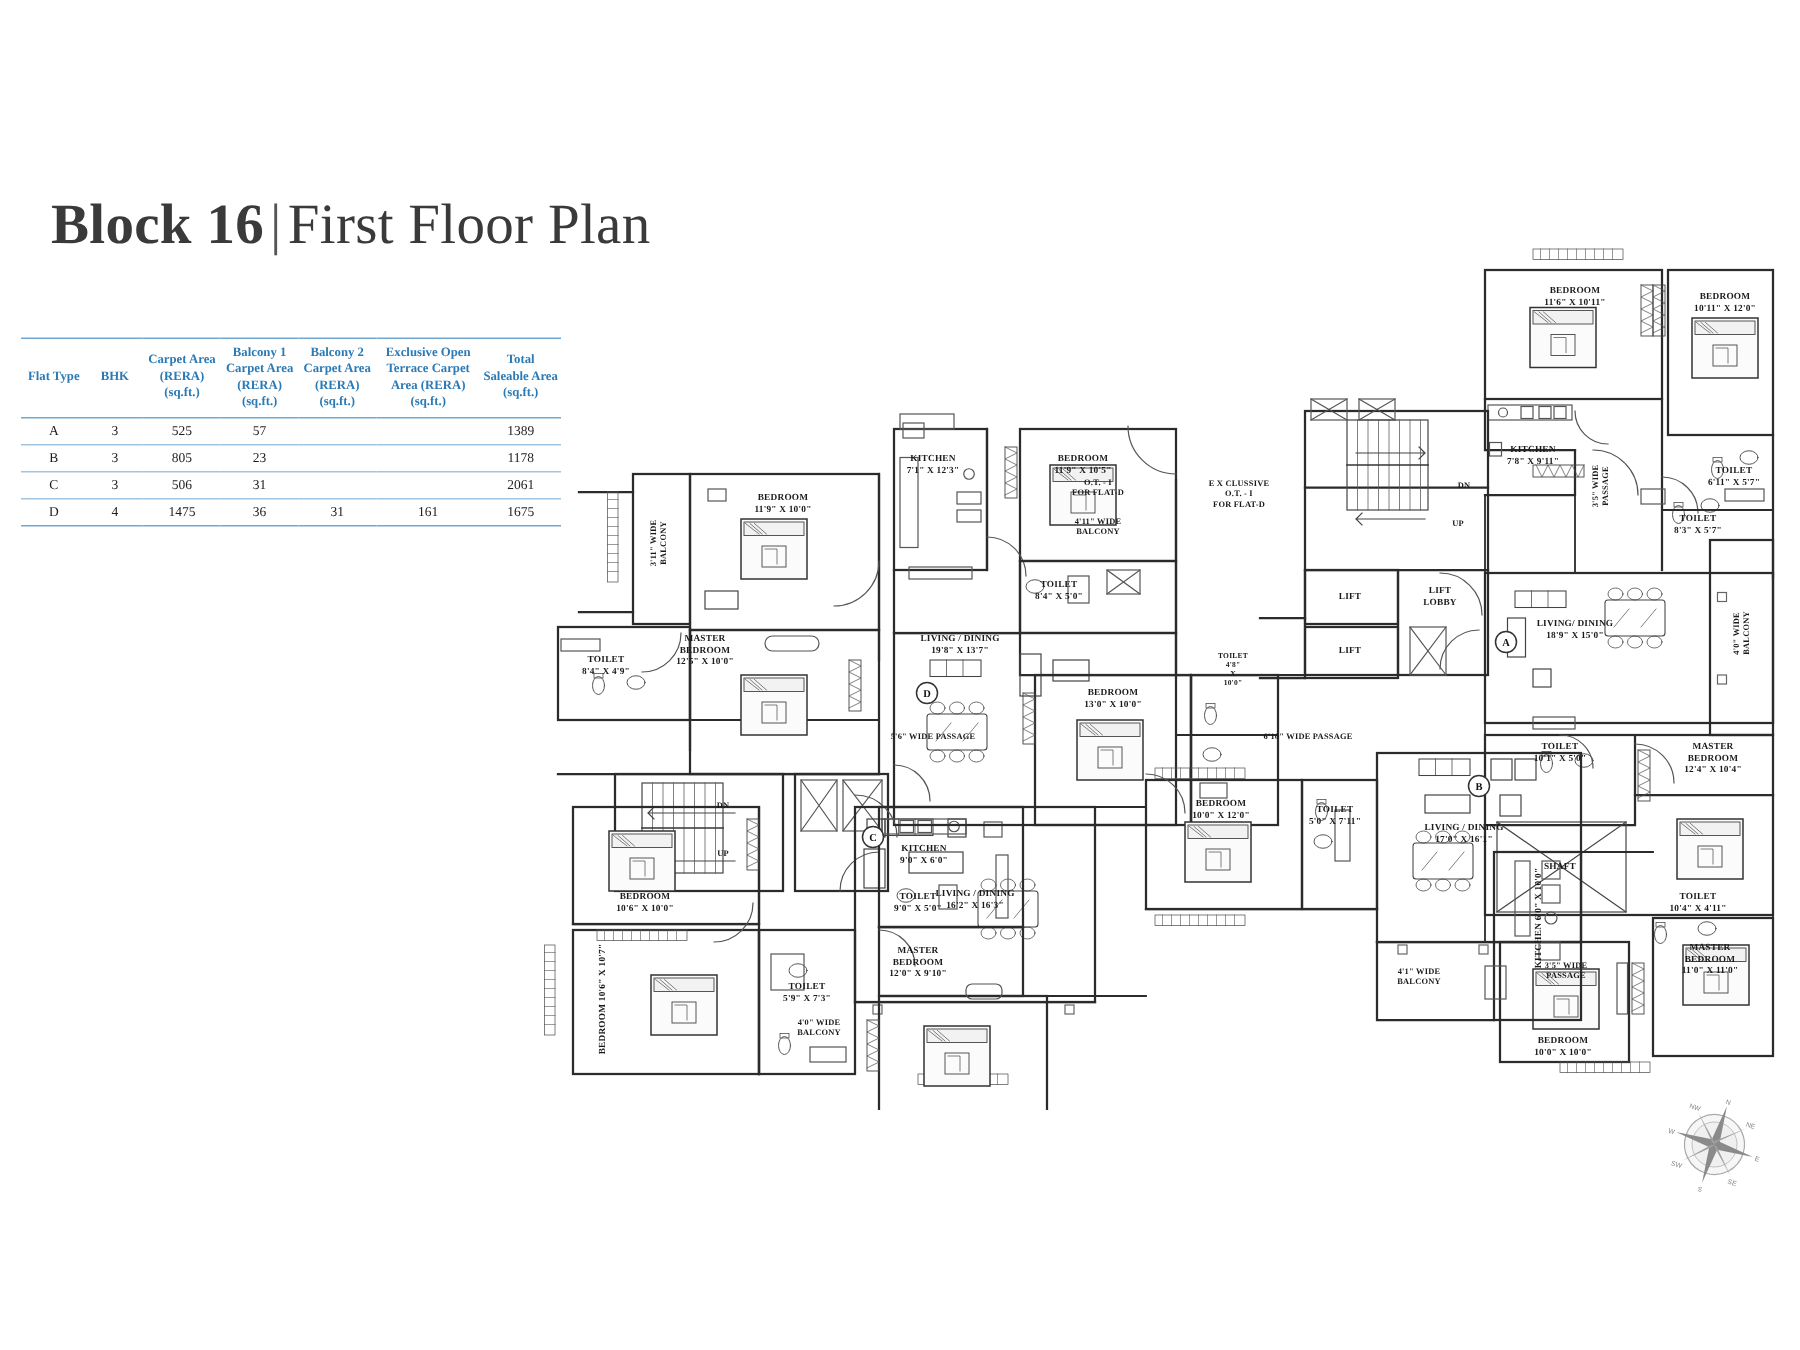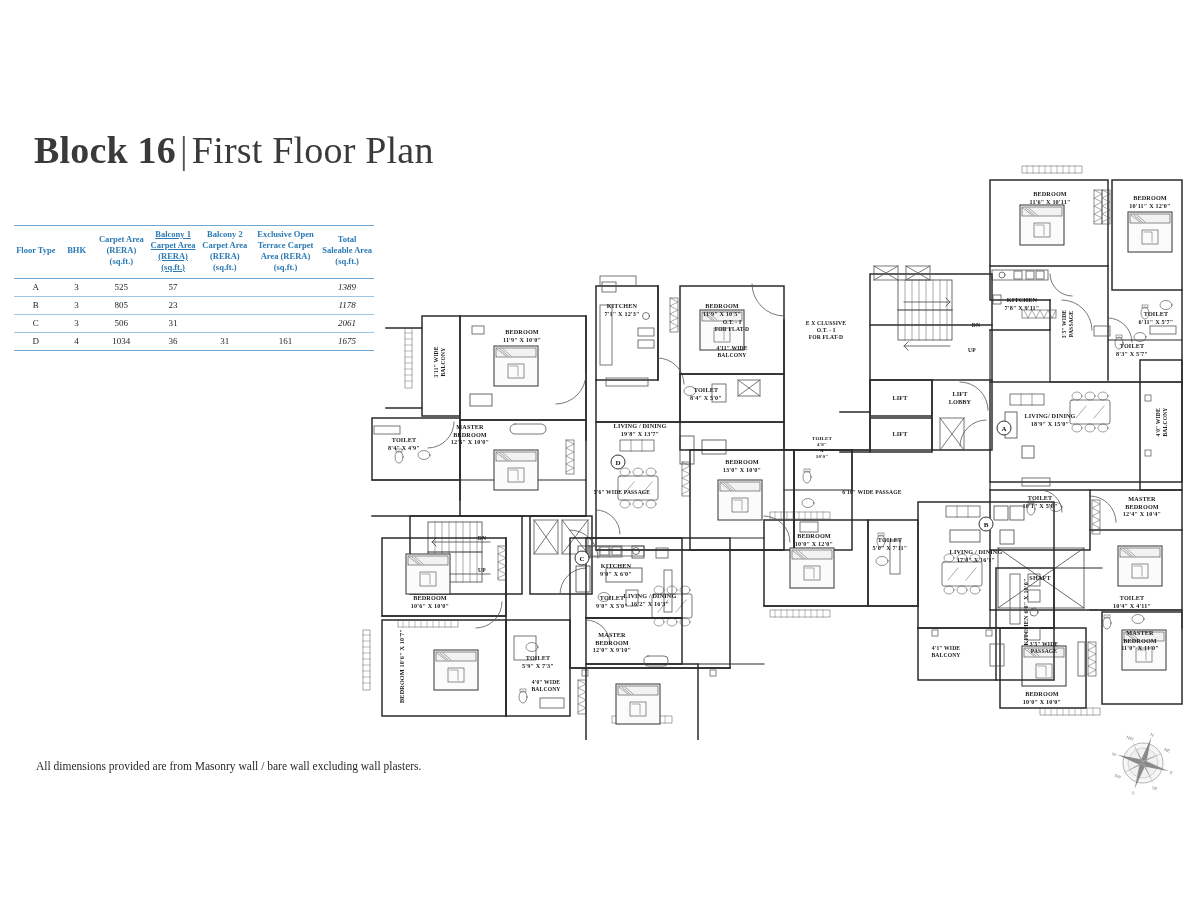--- a/index.html
+++ b/index.html
@@ -38,25 +38,25 @@
     font-size:9px;text-align:center;color:#1d1d1d;padding:3.5px 2px;
     border-bottom:.8px solid #9ec6e2;
   }
   #spec-table tbody tr:last-child td{border-bottom:1.4px solid #6fa9d4;}
   #spec-table td.c0{width:40px;}
   #spec-table td.c1{width:34px;}
   #spec-table td.c2{width:48px;}
   #spec-table td.c3{width:48px;}
   #spec-table td.c4{width:48px;}
   #spec-table td.c5{width:66px;}
-  #spec-table td.c6{width:50px;font-style:italic;}
+  #spec-table td.c6{width:50px;}
   #spec-table th.h0{width:40px;}
   #spec-table th.h1{width:34px;}
   #spec-table th.h2{width:48px;}
-  #spec-table th.h3{width:48px;text-decoration:underline;}
+  #spec-table th.h3{width:48px;}
   #spec-table th.h4{width:48px;}
   #spec-table th.h5{width:66px;}
   #spec-table th.h6{width:50px;}
 
   
   #footnote{
     position:absolute;left:36px;top:760px;
     font-size:11.5px;color:#2a2a2a;white-space:nowrap;
   }
 
@@ -98,21 +98,21 @@
 
 <div id="page">
 
   <div id="title">
     <span class="blk">Block 16</span><span class="bar">|</span><span class="rest">First Floor Plan</span>
   </div>
 
   <table id="spec-table">
     <thead>
       <tr>
-        <th class="h0">Floor
+        <th class="h0">Flat
 Type</th>
         <th class="h1">BHK</th>
         <th class="h2">Carpet
 Area
 (RERA)
 (sq.ft.)</th>
         <th class="h3">Balcony 1
 Carpet
 Area
 (RERA)
@@ -157,21 +157,21 @@
         <td class="c1">3</td>
         <td class="c2">506</td>
         <td class="c3">31</td>
         <td class="c4"></td>
         <td class="c5"></td>
         <td class="c6">2061</td>
       </tr>
       <tr>
         <td class="c0">D</td>
         <td class="c1">4</td>
-        <td class="c2">1034</td>
+        <td class="c2">1475</td>
         <td class="c3">36</td>
         <td class="c4">31</td>
         <td class="c5">161</td>
         <td class="c6">1675</td>
       </tr>
     </tbody>
   </table>
 
   <div id="plan">
 
@@ -681,15 +681,14 @@
         <text x="65" y="37">E</text>
         <text x="54" y="57">SE</text>
         <text x="35" y="68">S</text>
         <text x="15" y="57">SW</text>
         <text x="5" y="37">W</text>
         <text x="15" y="17">NW</text>
       </g>
     </g>
   </svg>
 
-  <div id="footnote">All dimensions provided are from Masonry wall / bare wall excluding wall plasters.</div>
 
 </div>
 
 </body></html>

